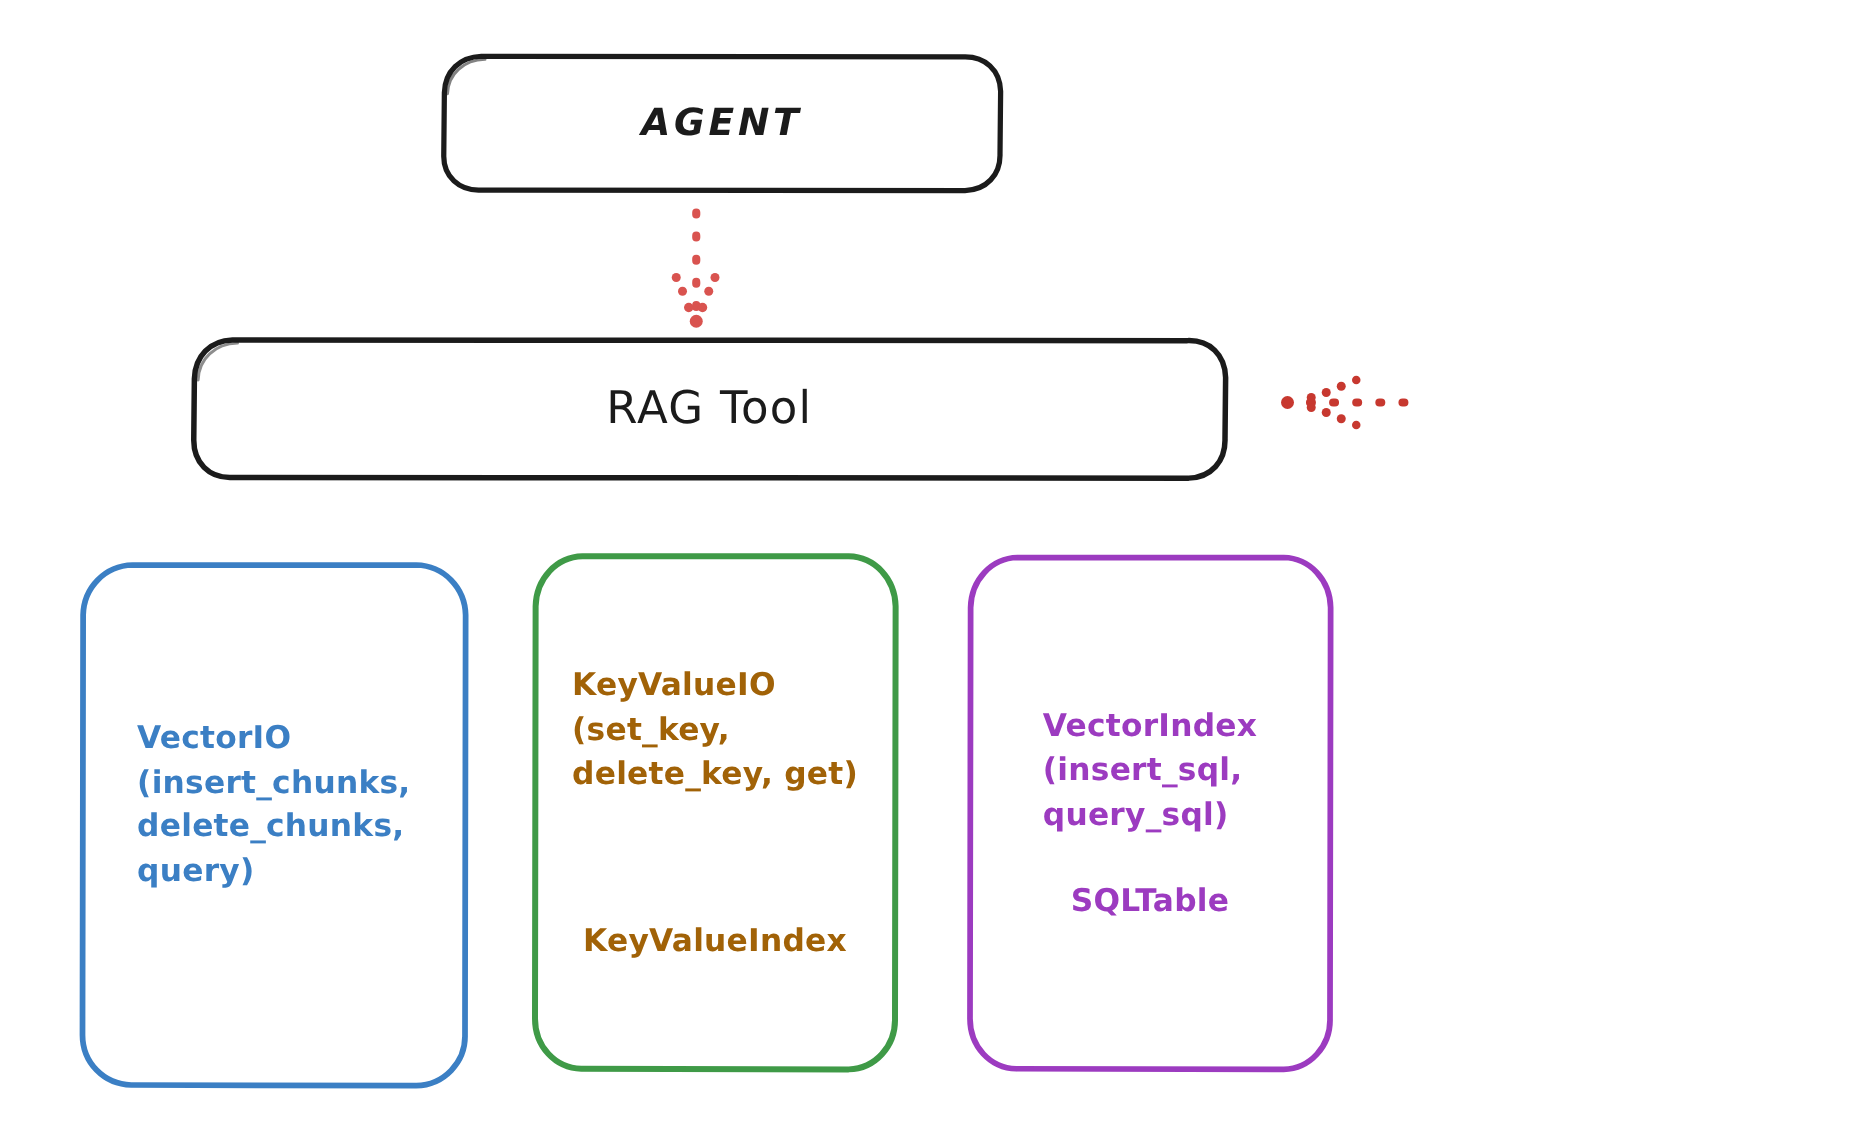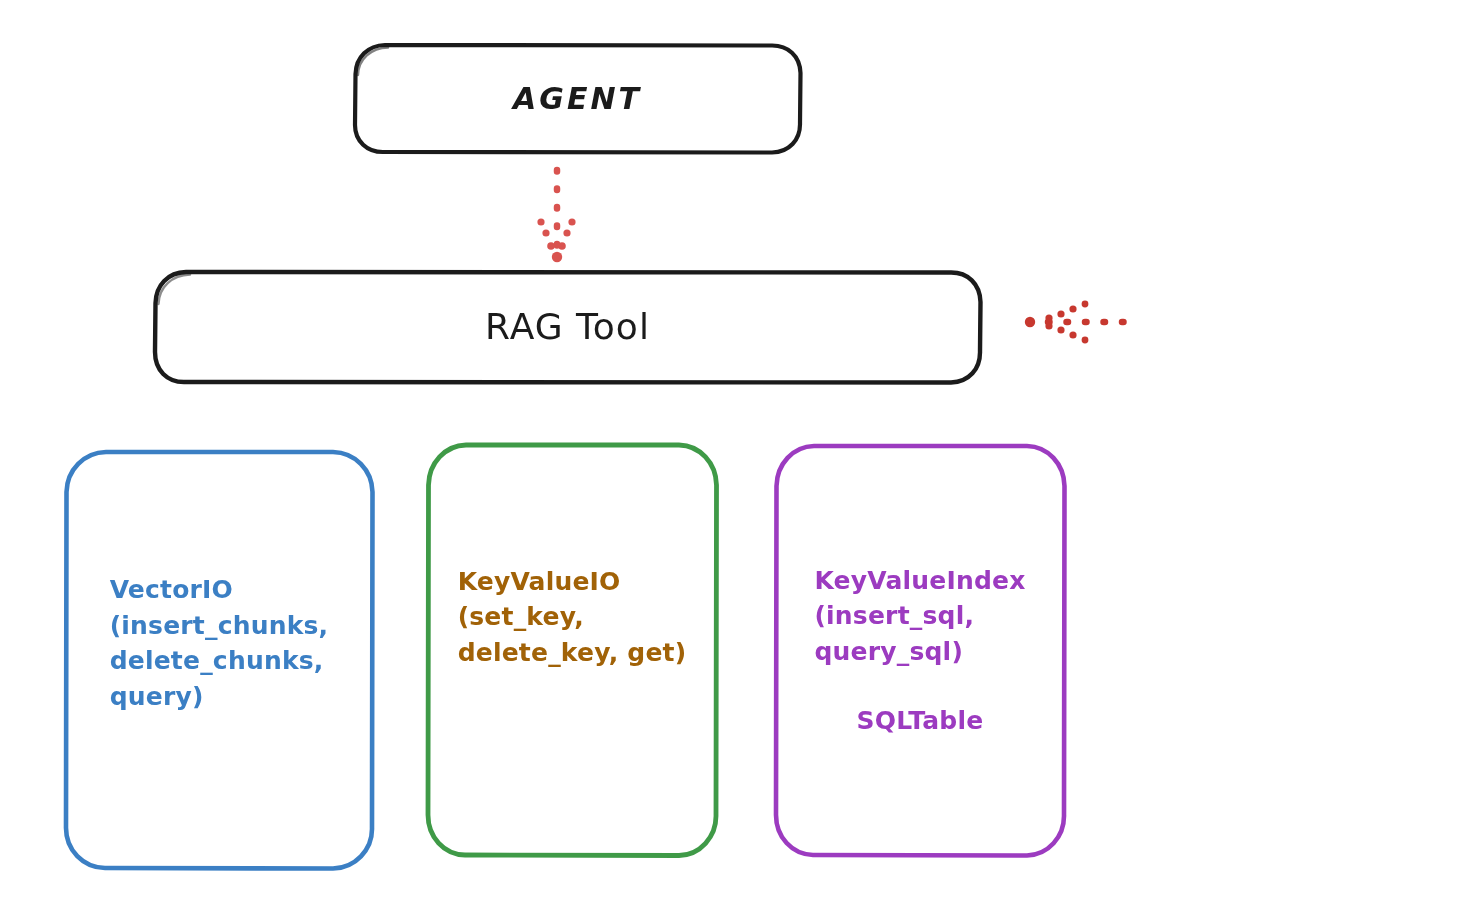--- a/index.html
+++ b/index.html
@@ -231,24 +231,25 @@
 delete_chunks,
 query)</div>
     <div class="gap"></div>
   </div>
 
   <div class="leaf-label lbl-kv">
     <div>KeyValueIO
 (set_key,
 delete_key, get)</div>
     <div class="gap"></div>
+    <div>KeyValueIndex</div>
   </div>
 
   <div class="leaf-label lbl-rel">
-    <div>KeyValueIndex
+    <div>VectorIndex
 (insert_sql,
 query_sql)</div>
     <div class="gap"></div>
     <div>SQLTable</div>
   </div>
 
 
 </div>
 
 </body></html>

